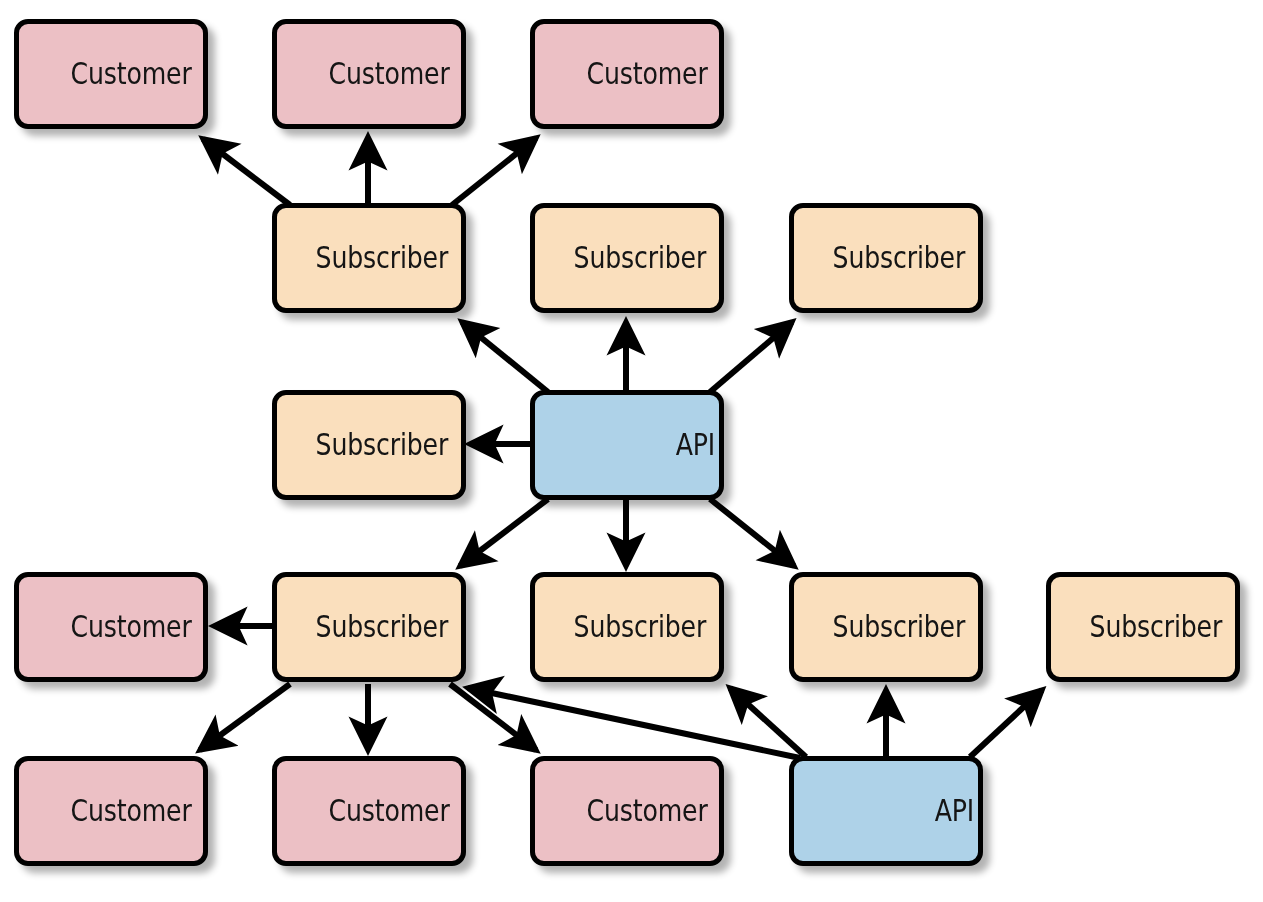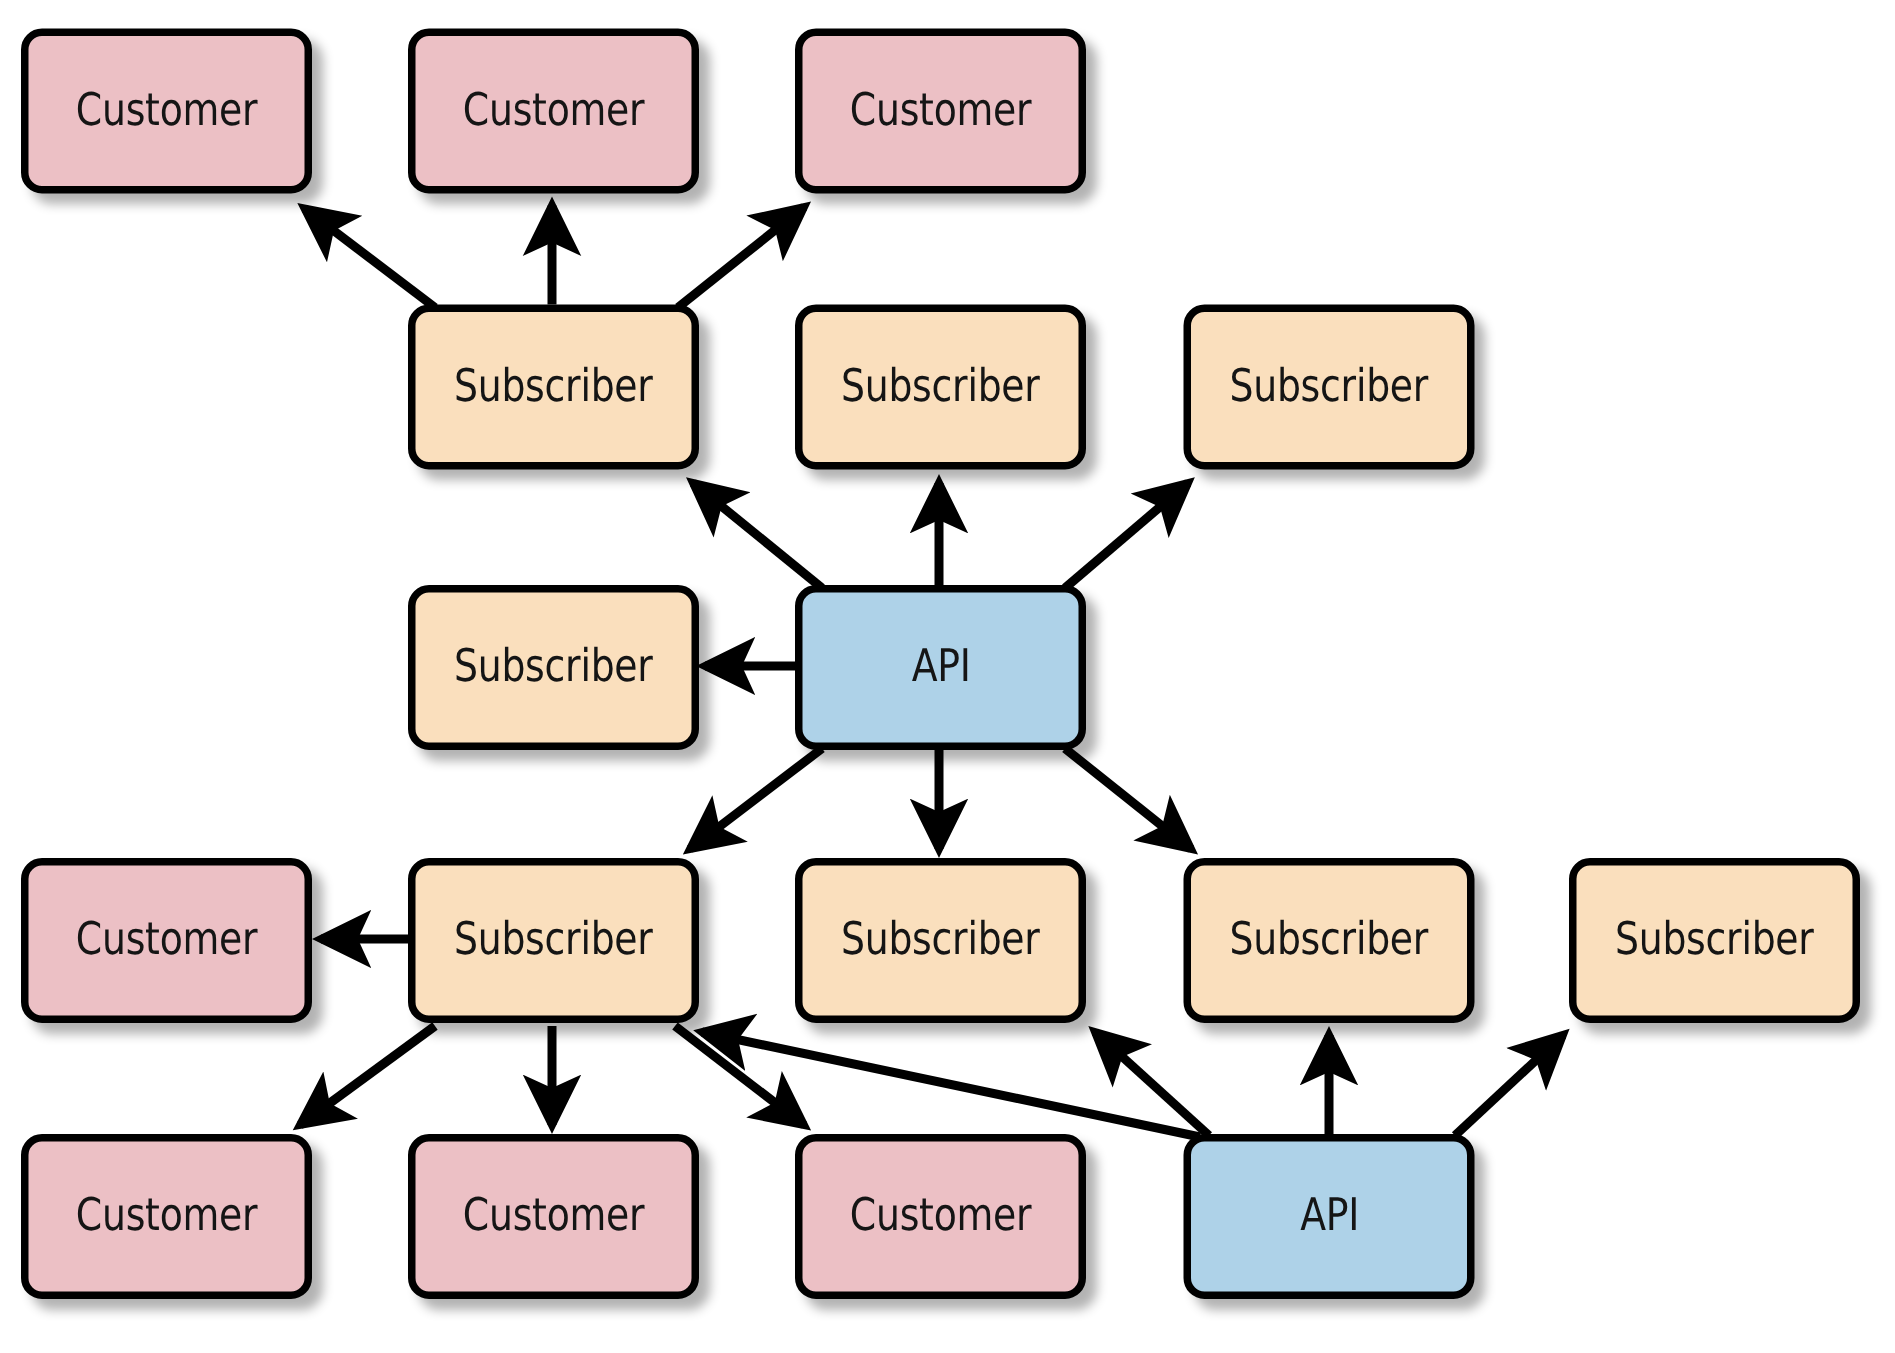--- a/index.html
+++ b/index.html
@@ -32,21 +32,21 @@
     width: 1263px;
     height: 902px;
   }
   .node {
     position: absolute;
     box-sizing: border-box;
     border: 5px solid #000000;
     border-radius: 14px;
     display: flex;
     align-items: center;
-    justify-content: center;
+    justify-content: flex-end;
     box-shadow: 7px 7px 7px rgba(0,0,0,0.30);
     z-index: 5;
   }
   .node-label {
     font-family: "DejaVu Sans", sans-serif;
     font-size: 30px;
     line-height: 1;
     color: #151515;
     letter-spacing: -0.2px;
     white-space: nowrap;

